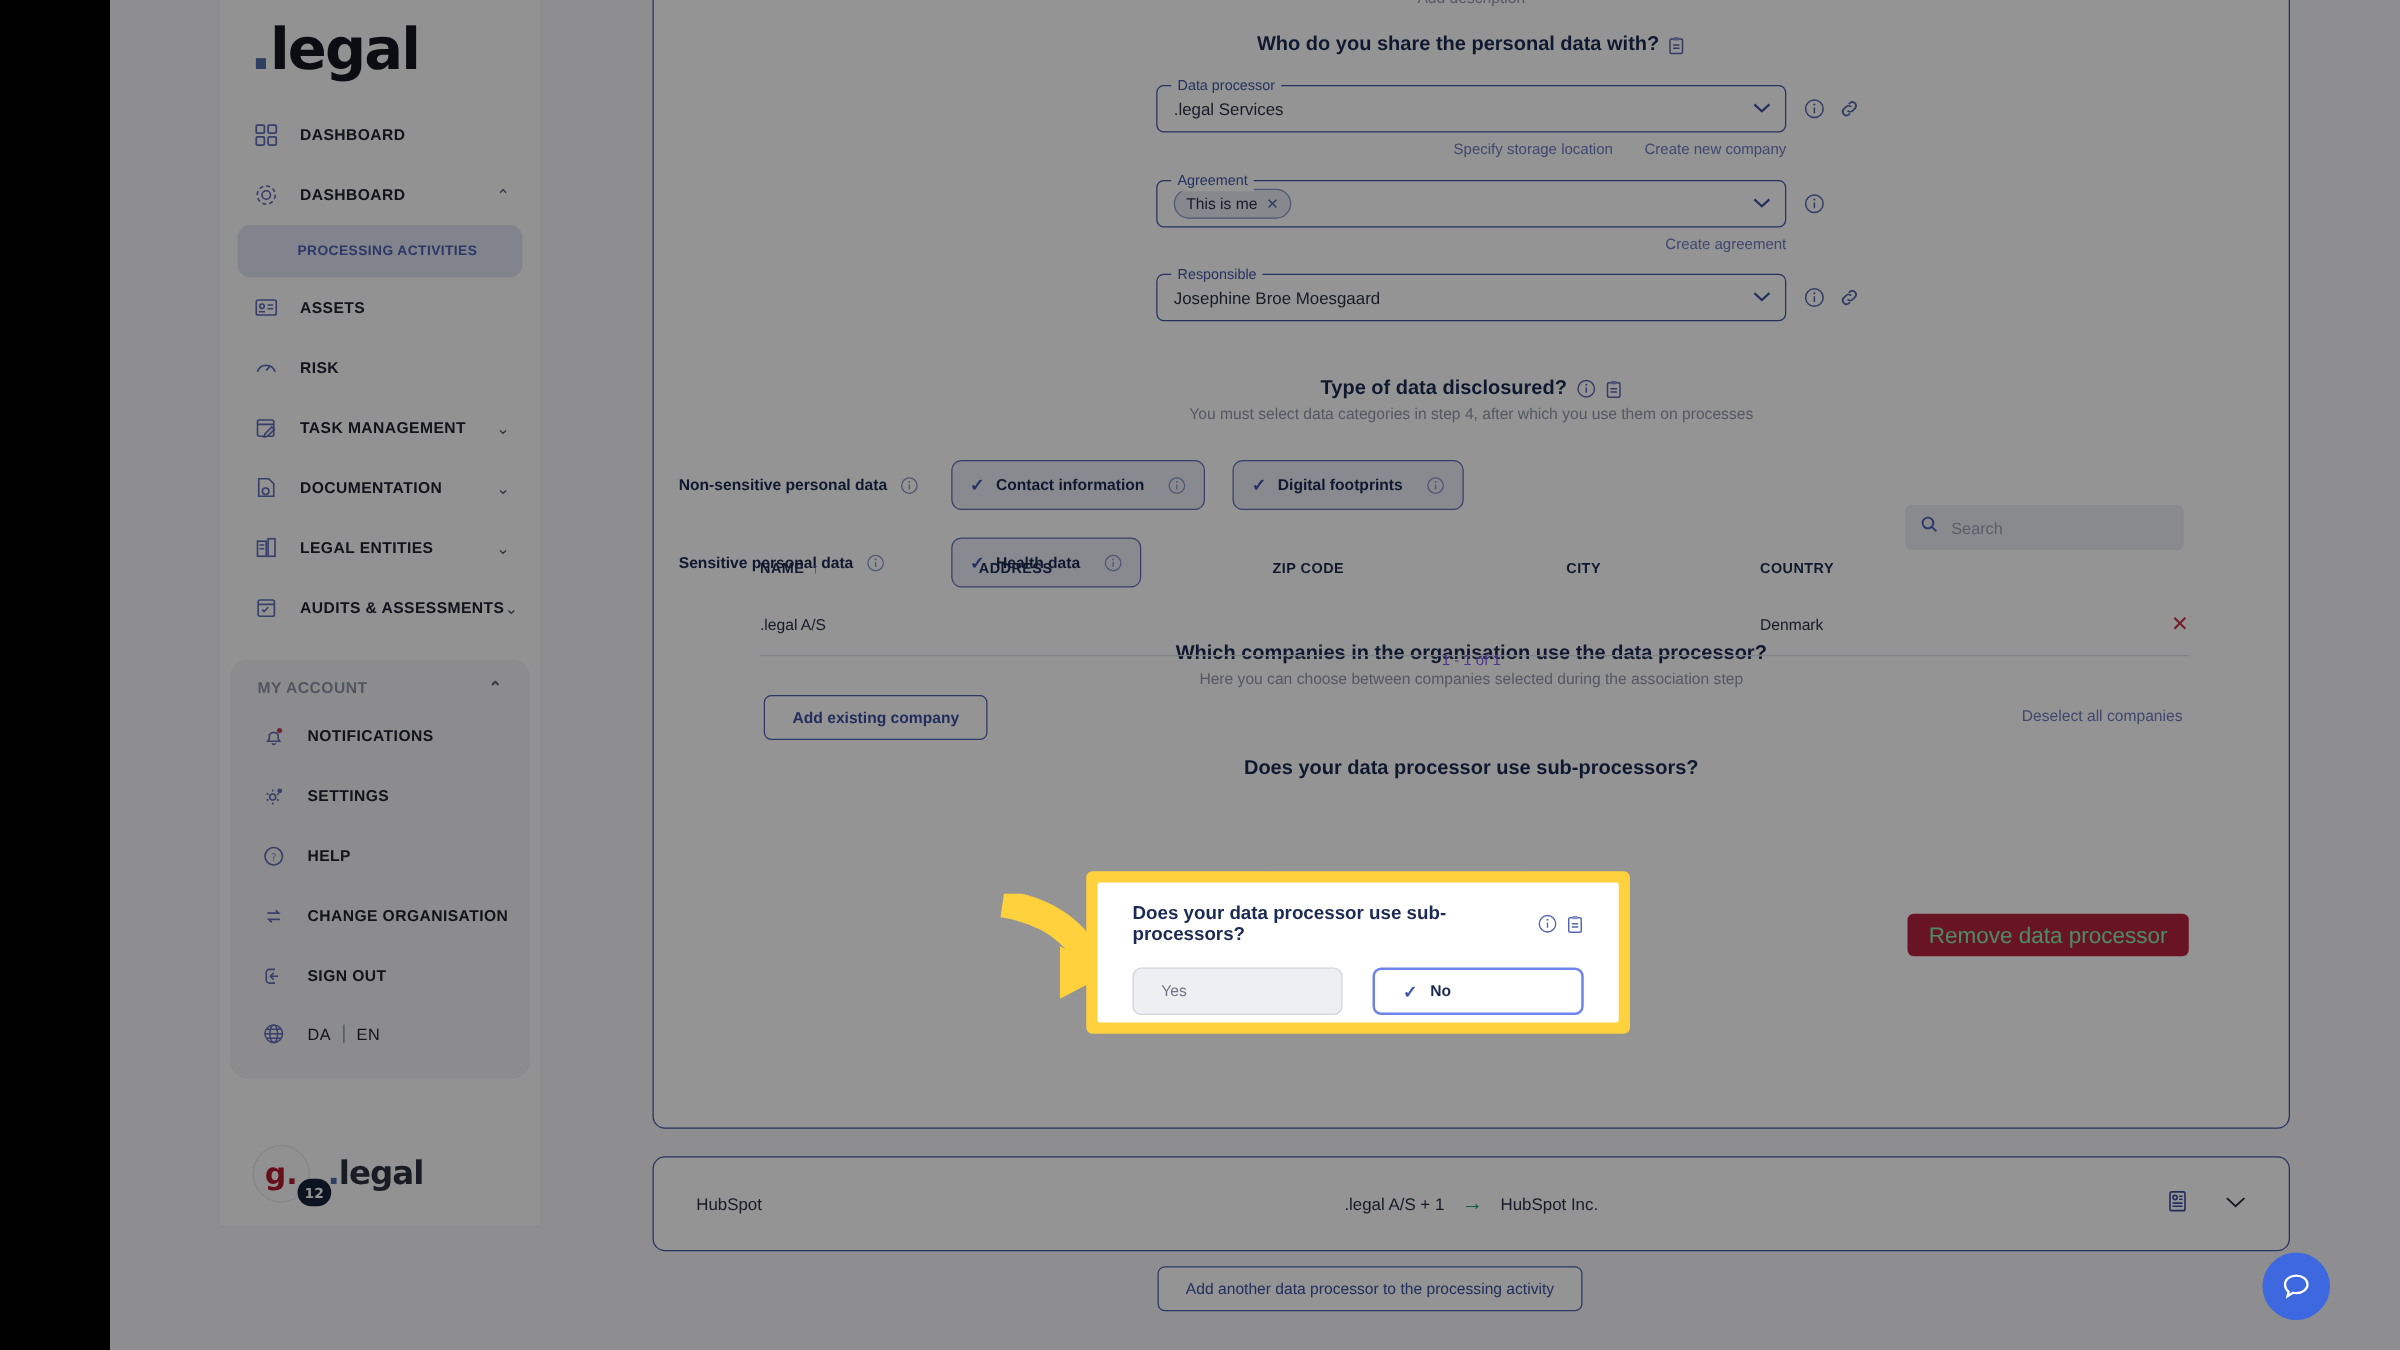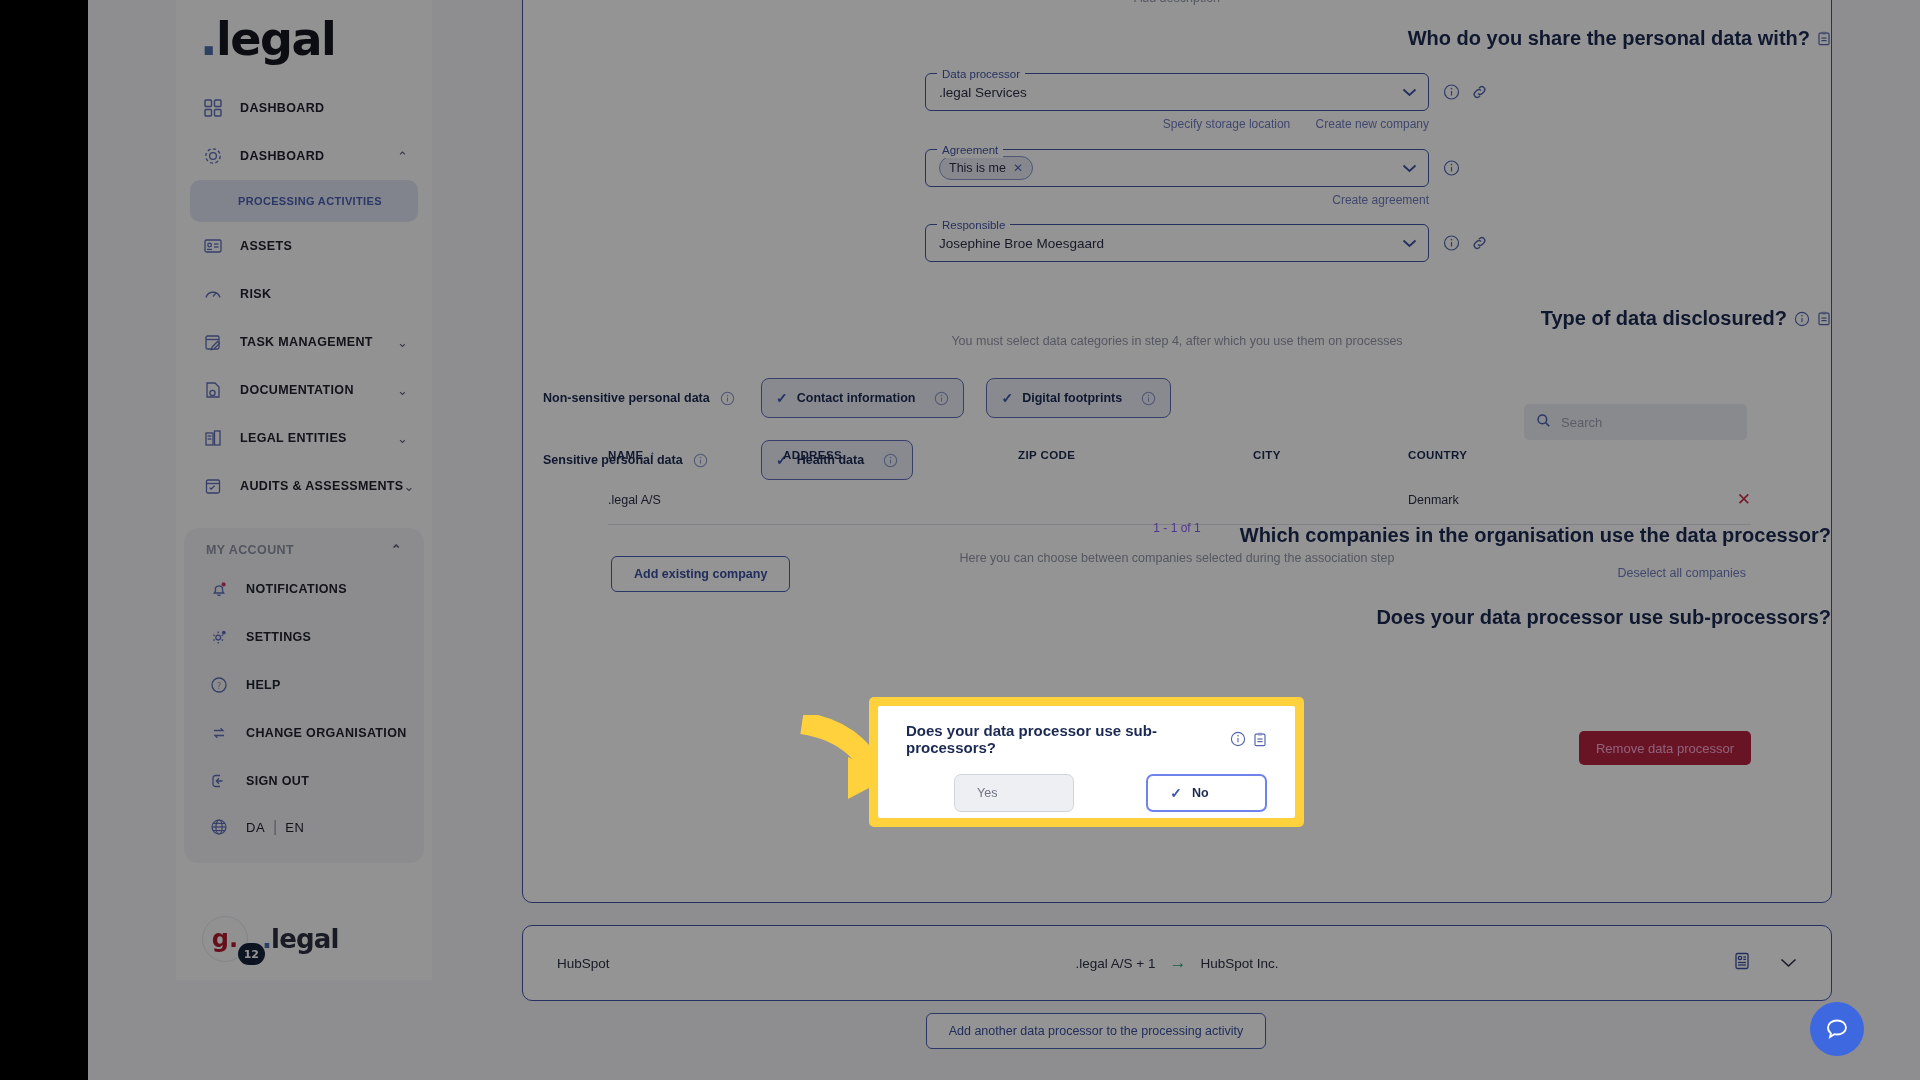--- a/index.html
+++ b/index.html
@@ -149,22 +149,22 @@
   .card {
     position: absolute;
     left: 90px; top: -110px;
     width: 1310px;
     background: #fff;
     border: 1px solid #4255a5;
     border-radius: 10px;
     height: 1013px;
   }
   .q-title {
-    font-size: 20px; font-weight: 700; color: #1c2a53;
-    display: flex; align-items: center; justify-content: flex-end; gap: 7px;
+    font-size: 16px; font-weight: 700; color: #1c2a53;
+    display: flex; align-items: center; justify-content: center; gap: 7px;
   }
   .q-sub {
     font-size: 12.5px; color: #9297a8; margin-top: 4px;
   }
   .add-desc {
     font-size: 12.5px; color: #9297a8; text-align: center;
   }
 
   
   .field-wrap {
@@ -296,22 +296,22 @@
     font-size: 12.5px; font-weight: 700;
     cursor: pointer;
     font-family: "Liberation Sans", sans-serif;
   }
   .link-deselect {
     font-size: 12.5px; color: #6f7bbd; cursor: pointer;
   }
   .btn-danger {
     height: 34px; padding: 0 17px;
     border: 0; border-radius: 5px;
-    background: #b4243f; color: #f9a8d4;
-    font-size: 13px;
+    background: #b4243f; color: #86efac;
+    font-size: 18px;
     cursor: pointer;
     font-family: "Liberation Sans", sans-serif;
   }
 
   
   .hubspot-row {
     position: absolute;
     left: 434px; top: 925px;
     width: 1310px; height: 76px;
     border: 1px solid #4255a5; border-radius: 10px;
@@ -376,21 +376,20 @@
     display: flex; gap: 24px; margin-top: 18px;
   }
   .yn-btn {
     width: 172px; height: 38px;
     border-radius: 7px;
     display: flex; align-items: center;
     padding-left: 22px; gap: 10px;
     font-size: 12.5px;
     cursor: pointer;
     font-family: "Liberation Sans", sans-serif;
-    margin-left: 48px;
   }
   .yn-btn.no {
     border: 2px solid #6f83ef; background: #fff;
     color: #1c2a53; font-weight: 700;
   }
   .yn-btn.yes {
     border: 1px solid #d2d4dc; background: #eeeff2;
     color: #6f7484;
   }
   .yn-btn .chk { color: #3f55ad; font-weight: 700; font-size: 14px; }

